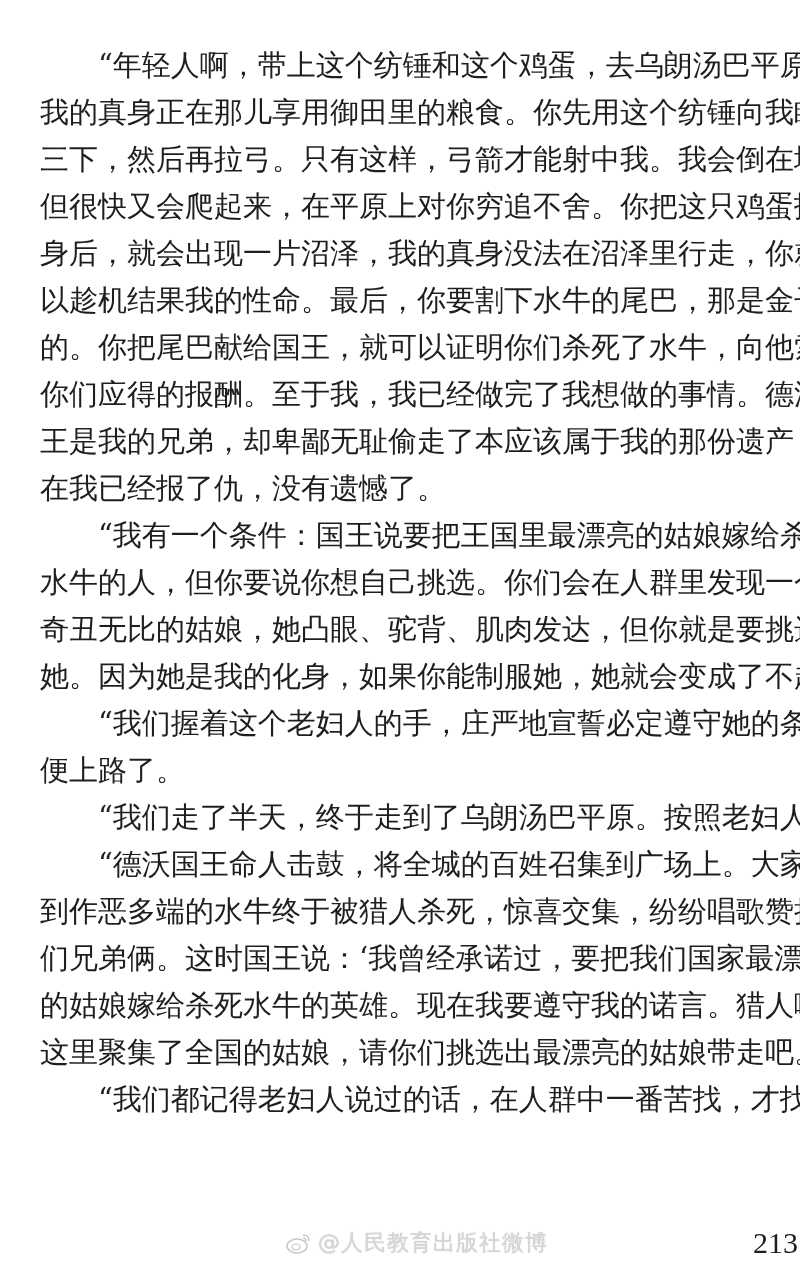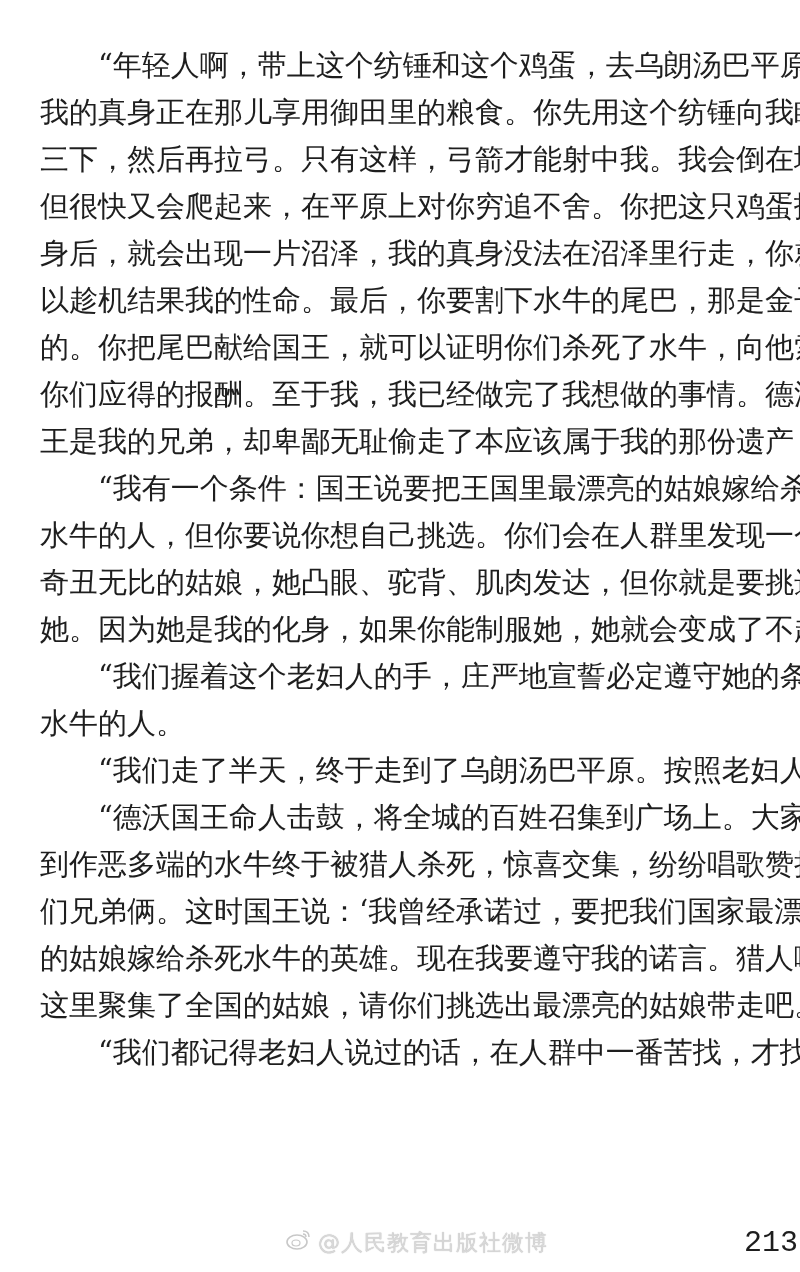--- a/index.html
+++ b/index.html
@@ -46,56 +46,57 @@
   .watermark {
     position: absolute;
     left: 286px;
     top: 2px;
     font-family: "DejaVu Sans", "Liberation Sans", sans-serif;
     font-size: 22px;
     color: #d8d8d8;
     letter-spacing: 1px;
     text-shadow: 0 0 1px #b0b0b0;
     display: flex;
-    align-items: flex-start;
+    align-items: center;
     gap: 6px;
   }
   .weibo-icon {
     width: 26px;
     height: 22px;
     display: inline-block;
   }
   .page-number {
     position: absolute;
     right: 2px;
     top: 0;
-    font-family: Liberation Mono, monospace;
+    font-family: Liberation Serif, serif;
     font-size: 30px;
     color: #1e1e1e;
   }
 </style>
 </head>
 <body>
 
 <div class="page">
   <div class="line indent">“年轻人啊，带上这个纺锤和这个鸡蛋，去乌朗汤巴平原，</div>
   <div class="line">我的真身正在那儿享用御田里的粮食。你先用这个纺锤向我瞄准</div>
   <div class="line">三下，然后再拉弓。只有这样，弓箭才能射中我。我会倒在地上，</div>
   <div class="line">但很快又会爬起来，在平原上对你穷追不舍。你把这只鸡蛋扔在</div>
   <div class="line">身后，就会出现一片沼泽，我的真身没法在沼泽里行走，你就可</div>
   <div class="line">以趁机结果我的性命。最后，你要割下水牛的尾巴，那是金子做</div>
   <div class="line">的。你把尾巴献给国王，就可以证明你们杀死了水牛，向他索要</div>
   <div class="line">你们应得的报酬。至于我，我已经做完了我想做的事情。德沃国</div>
   <div class="line">王是我的兄弟，却卑鄙无耻偷走了本应该属于我的那份遗产，现</div>
+  <div class="line last">在我已经报了仇，没有遗憾了。</div>
   <div class="line indent">“我有一个条件：国王说要把王国里最漂亮的姑娘嫁给杀死</div>
   <div class="line">水牛的人，但你要说你想自己挑选。你们会在人群里发现一个</div>
   <div class="line">奇丑无比的姑娘，她凸眼、驼背、肌肉发达，但你就是要挑选</div>
   <div class="line">她。因为她是我的化身，如果你能制服她，她就会变成了不起的</div>
   <div class="line indent">“我们握着这个老妇人的手，庄严地宣誓必定遵守她的条件，</div>
-  <div class="line last">水牛的人。</div>
+  <div class="line last">便上路了。</div>
   <div class="line indent">“我们走了半天，终于走到了乌朗汤巴平原。按照老妇人教</div>
   <div class="line indent">“德沃国王命人击鼓，将全城的百姓召集到广场上。大家看</div>
   <div class="line">到作恶多端的水牛终于被猎人杀死，惊喜交集，纷纷唱歌赞扬我</div>
   <div class="line">们兄弟俩。这时国王说：‘我曾经承诺过，要把我们国家最漂亮</div>
   <div class="line">的姑娘嫁给杀死水牛的英雄。现在我要遵守我的诺言。猎人啊，</div>
   <div class="line last">这里聚集了全国的姑娘，请你们挑选出最漂亮的姑娘带走吧。’</div>
   <div class="line indent last">“我们都记得老妇人说过的话，在人群中一番苦找，才找到</div>
 </div>
 
 <div class="footer">

